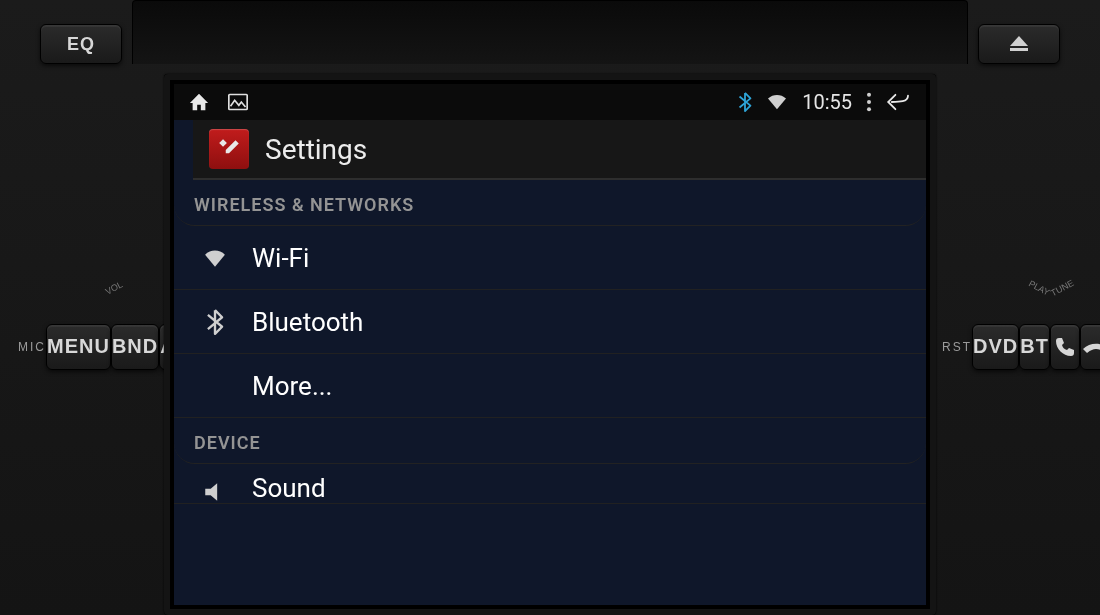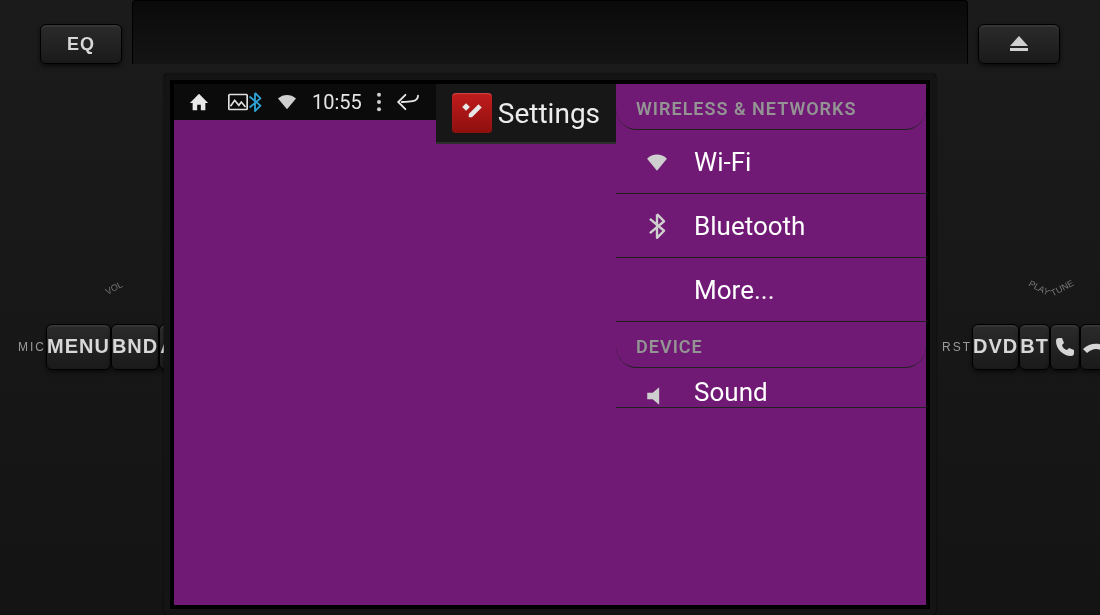--- a/index.html
+++ b/index.html
@@ -59,37 +59,37 @@
     flex: 1;
     margin: 4px 6px 0 6px;
     background: #000;
     border-radius: 4px;
     box-shadow: inset 0 0 0 6px #141414, inset 0 0 14px #000, 0 0 2px #000;
     position: relative;
     overflow: hidden;
   }
   .screen {
     position: absolute; inset: 10px;
-    background: #701a75;
-    display: flex; flex-direction: row;
+    background: #0f172a;
+    display: flex; flex-direction: column;
     font-family: "Roboto", Arial, sans-serif;
   }
   
   .statusbar {
     height: 36px; background: #0b0b0b;
     display: flex; align-items: center; justify-content: space-between;
     padding: 0 14px; color: #d0d0d0; font-size: 18px;
   }
   .status-left, .status-right { display:flex; align-items:center; gap:18px; }
   .status-right { gap: 14px; }
   .status-icon { display:inline-flex; align-items:center; justify-content:center; }
   
   .app-header {
     height: 60px; background: #171717; border-bottom: 2px solid #2e2e2e;
-    display:flex; align-items:center; padding: 0 16px; gap: 6px;
+    display:flex; align-items:center; padding: 0 16px; gap: 16px; margin-left: 19px;
   }
   .app-title { color: #ececec; font-size: 28px; font-weight: 400; }
   .app-icon {
     width: 40px; height: 40px; border-radius: 4px;
     background: linear-gradient(180deg,#c11c1c,#8e0f0f);
     display:flex; align-items:center; justify-content:center;
     box-shadow: inset 0 1px 1px rgba(255,255,255,0.2);
   }
   .app-icon svg { width: 26px; height:26px; }
   

